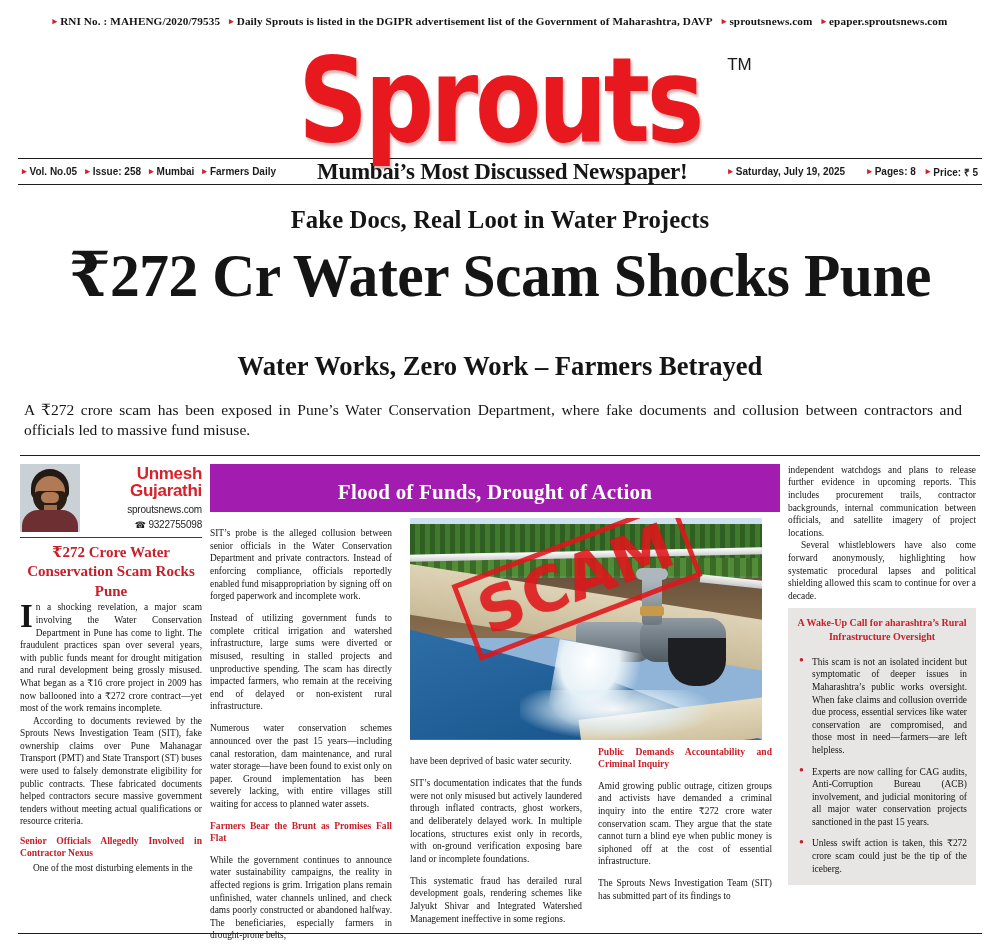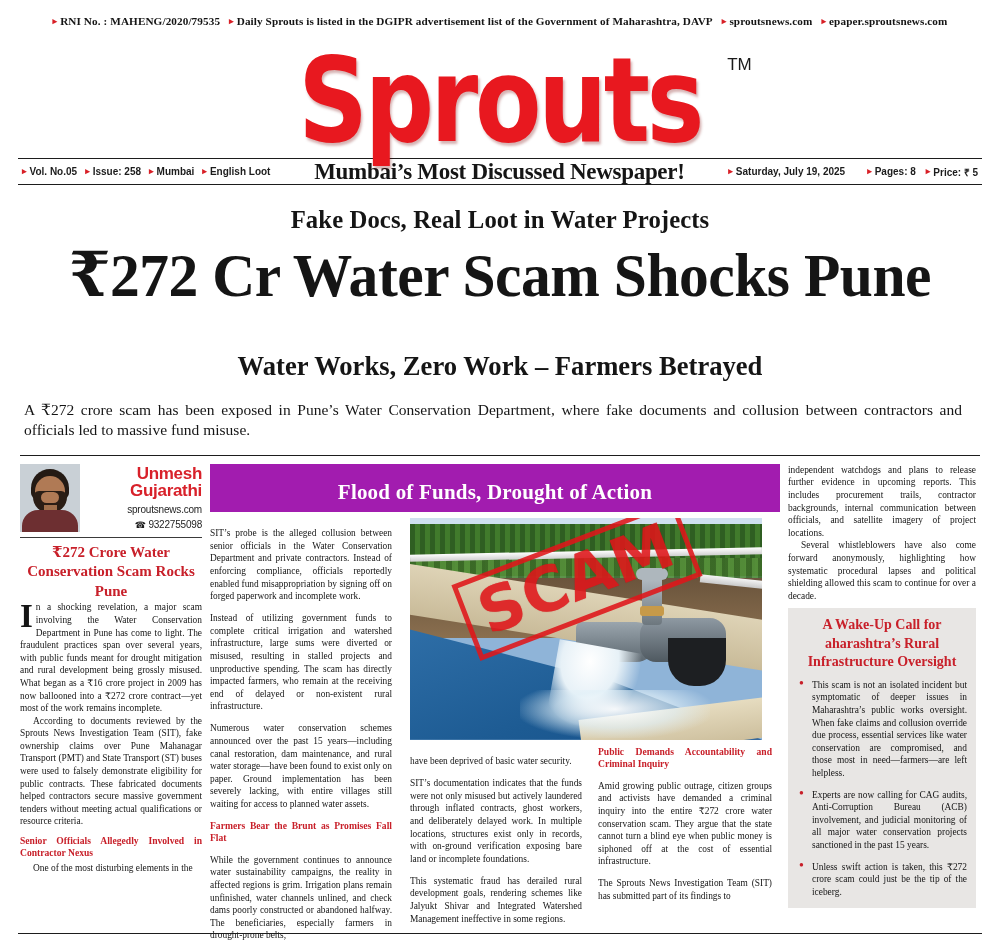--- a/index.html
+++ b/index.html
@@ -308,21 +308,21 @@
   }
 
   
   .sidebox {
     background:#e8e6e4;
     padding: 8px 9px 10px 9px;
     margin-top: 6px;
   }
   .sidebox-title {
     color:#c8202a; font-weight:bold; text-align:center;
-    font-size:14px; line-height:1.32; margin-bottom:7px;
+    font-size:10px; line-height:1.32; margin-bottom:13px;
   }
   .bullets { margin:0; padding:0; list-style:none; }
   .bullets li {
     position:relative; padding-left:15px; margin-bottom:9px;
     font-size:9.4px; line-height:1.34; text-align:justify;
   }
   .bullets li:last-child { margin-bottom:0; }
   .bullets li::before {
     content:"\25CF"; position:absolute; left:2px; top:-0.5px;
     color:#c8202a; font-size:8px;
@@ -372,21 +372,21 @@
       <span class="ts-item">
         <span class="tri">▸</span>
         <span>Issue: 258</span>
       </span>
       <span class="ts-item">
         <span class="tri">▸</span>
         <span>Mumbai</span>
       </span>
       <span class="ts-item">
         <span class="tri">▸</span>
-        <span>English Loot</span>
+        <span>Farmers Daily</span>
       </span>
     </div>
     <div class="tagline">Mumbai’s Most Discussed Newspaper!</div>
     <div class="info-right">
       <span class="ts-item">
         <span class="tri">▸</span>
         <span>Saturday, July 19, 2025</span>
       </span>
       <span class="info-spacer"></span>
       <span class="ts-item">

